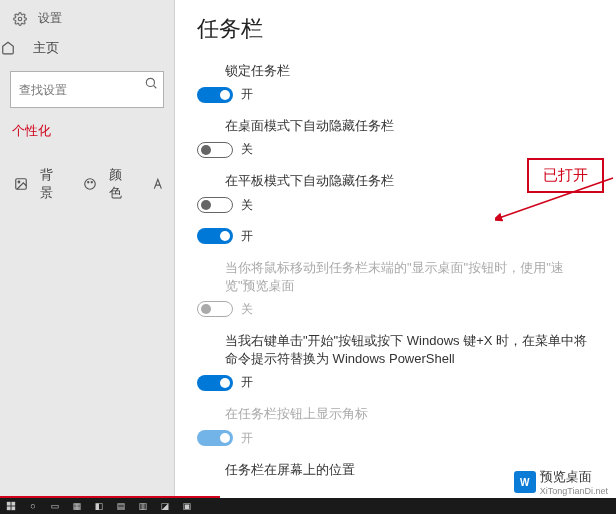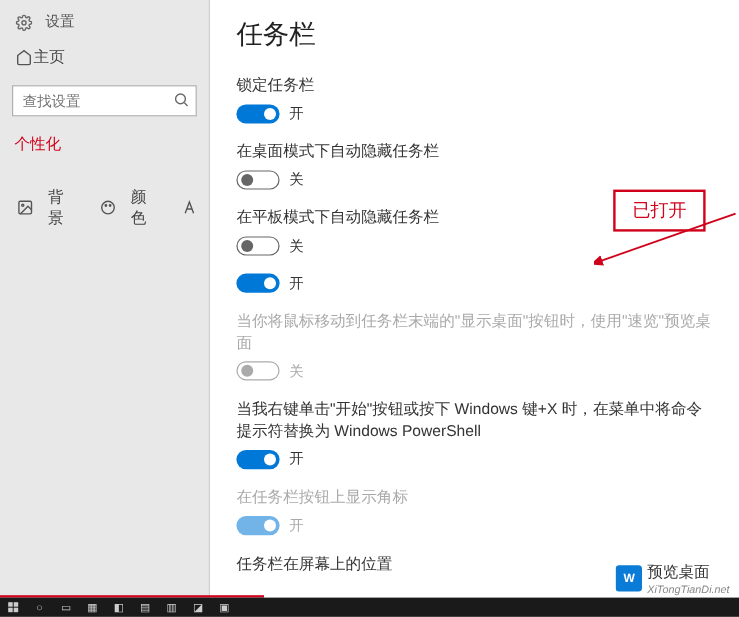--- a/index.html
+++ b/index.html
@@ -1,52 +1,52 @@
 <!DOCTYPE html>
 <html><head>
 <meta charset="utf-8">
 <style>
 * { margin: 0; padding: 0; box-sizing: border-box; font-family: "Microsoft YaHei", "Segoe UI", sans-serif; }
 body { width: 616px; height: 514px; background: #f0f0f0; overflow: hidden; position: relative; }
 .window { width: 616px; height: 498px; background: #ffffff; display: flex; flex-direction: column; }
 .sidebar { width: 175px; background: #e8e8e8; border-right: 1px solid #d0d0d0; display: flex; flex-direction: column; padding-top: 6px; }
 .top-row { display: flex; align-items: center; gap: 10px; padding: 4px 12px; color: #555; font-size: 12px; }
-.home-row { display: flex; align-items: center; gap: 0; padding: 8px 12px; color: #444; font-size: 13px; }
+.home-row { display: flex; align-items: center; gap: 17px; padding: 8px 0; color: #444; font-size: 13px; }
 .search-box { margin: 6px 10px 10px 10px; position: relative; }
-.search-box input { width: 100%; height: 26px; border: 1px solid #b0b0b0; background: #fff; padding: 0 26px 0 8px; font-size: 12px; color: #666; }
+.search-box input { width: 100%; height: 37px; border: 1px solid #b0b0b0; background: #fff; padding: 0 26px 0 8px; font-size: 12px; color: #666; }
 .search-icon { position: absolute; right: 6px; top: 5px; color: #666; }
 .section-label { padding: 4px 12px 8px 12px; color: #d0021b; font-size: 13px; font-weight: 500; }
 .nav-list { display: flex; flex-direction: row; }
 .nav-item { display: flex; align-items: center; gap: 12px; padding: 9px 14px; color: #444; font-size: 13px; cursor: pointer; }
 .nav-icon { width: 16px; height: 16px; display: inline-flex; align-items: center; justify-content: center; color: #555; }
 .main { flex: 1; padding: 14px 22px 10px 22px; overflow-y: auto; background: #fff; position: relative; height: 498px; }
 .body-wrap { display: flex; flex: 1; height: calc(498px - 0px); }
 .page-title { font-size: 22px; font-weight: 400; margin-bottom: 18px; color: #222; }
 .setting { margin-bottom: 14px; }
-.setting-label { font-size: 13px; color: #333; margin-bottom: 6px; line-height: 1.4; }
+.setting-label { font-size: 13px; color: #333; margin-bottom: 6px; line-height: 1.4; margin-left: 28px; }
 .setting-label.disabled { color: #aaa; }
 .toggle-row { display: flex; align-items: center; gap: 8px; }
 .toggle { width: 36px; height: 16px; border-radius: 8px; position: relative; cursor: pointer; }
 .toggle.on { background: #0078d7; }
 .toggle.off { background: #fff; border: 1px solid #666; }
 .toggle .knob { width: 10px; height: 10px; border-radius: 50%; position: absolute; top: 3px; }
 .toggle.on .knob { background: #fff; right: 3px; }
 .toggle.off .knob { background: #666; left: 3px; top: 2px; }
 .toggle.disabled { opacity: 0.55; cursor: default; }
 .toggle-text { font-size: 12px; color: #333; }
 .toggle-text.disabled { color: #aaa; }
-.callout-box { position: absolute; right: 28px; top: 158px; border: 2px solid #d0021b; padding: 6px 14px; color: #d0021b; font-size: 15px; background: transparent; }
+.callout-box { position: absolute; right: 12px; top: 158px; border: 2px solid #d0021b; padding: 6px 14px; color: #d0021b; font-size: 15px; background: transparent; }
 .arrow-svg { position: absolute; left: 320px; top: 170px; pointer-events: none; }
 .taskbar { position: absolute; bottom: 0; left: 0; width: 616px; height: 16px; background: #1a1a1a; display: flex; align-items: center; }
 .taskbar-underline { position: absolute; bottom: 16px; left: 0; width: 220px; height: 2px; background: #d0021b; }
 .tb-item { width: 22px; height: 16px; display: flex; align-items: center; justify-content: center; color: #ccc; font-size: 9px; }
 .watermark { position: absolute; right: 8px; bottom: 18px; display: flex; align-items: center; gap: 4px; }
 .wm-logo { width: 22px; height: 22px; background: #0a7bd6; border-radius: 3px; display: flex; align-items: center; justify-content: center; color: #fff; font-size: 10px; font-weight: bold; }
 .wm-text { font-size: 13px; color: #333; }
-.wm-sub { font-size: 9px; color: #888; font-style: italic; }
+.wm-sub { font-size: 9px; color: #888; }
 svg { display: block; }
 </style>
 </head>
 <body>
 
 <div class="window">
   <div class="body-wrap">
     <div class="sidebar">
       <div class="top-row">
         <span class="nav-icon">

